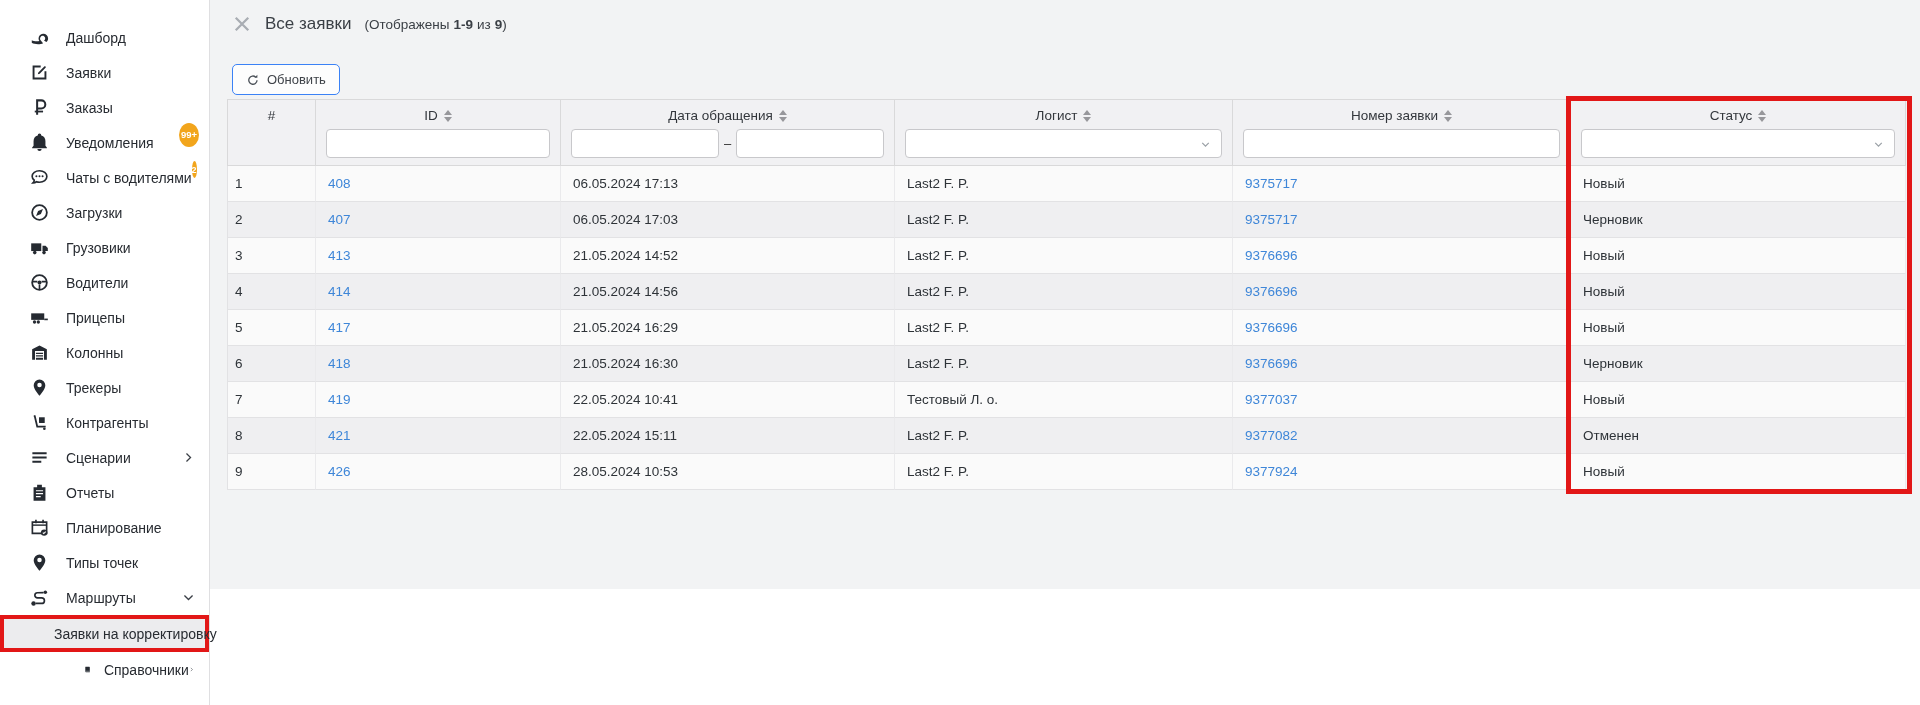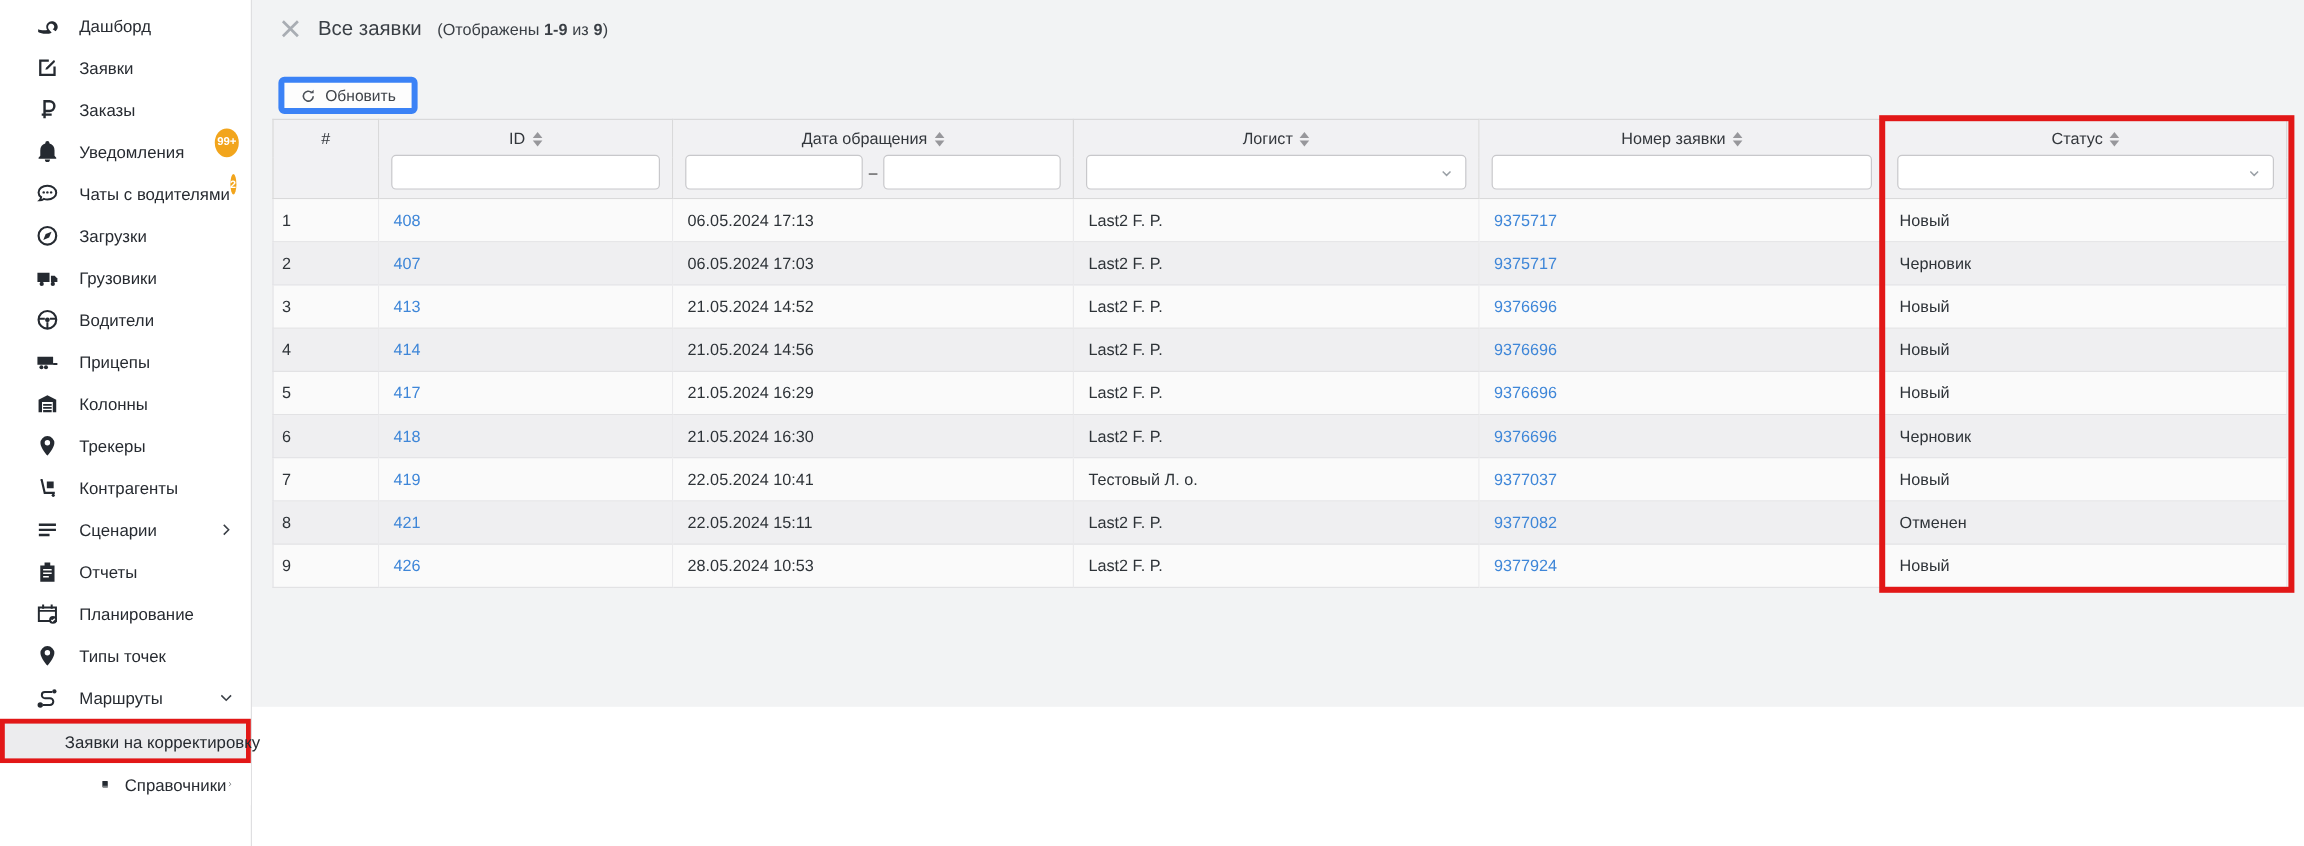--- a/index.html
+++ b/index.html
@@ -2,21 +2,21 @@
 <html><head>
 <meta charset="utf-8">
 <style>
   html,body{margin:0;padding:0}
   body{width:1920px;height:705px;overflow:hidden;background:#fff;
        font-family:"Liberation Sans","DejaVu Sans",sans-serif;-webkit-font-smoothing:antialiased}
   .app{display:flex;width:1920px;height:705px}
 
   
   .sidebar{width:210px;min-width:210px;height:705px;background:#fff;border-right:1px solid #dfdfe1;box-sizing:border-box}
-  #side-main{padding-top:4px}
+  #side-main{padding-top:20px}
   .side-item{height:35px;display:flex;align-items:center;padding:0 14px 0 30px;cursor:pointer;font-size:14px;color:#272b31}
   .side-item .icon{width:19px;height:19px;margin-right:17px;flex:none;display:flex}
   .icon svg{width:100%;height:100%;display:block}
   .label{white-space:nowrap}
   .badge{margin-left:auto;background:#f2a51c;color:#fff;font-weight:700;border-radius:50%;
          display:flex;align-items:center;justify-content:center;transform:translateY(-8px)}
   .badge.big{width:20px;height:24px;font-size:9.5px;margin-right:-4px}
   .badge.small{width:17px;height:17px;font-size:9px;margin-right:-1px}
   .chev{margin-left:auto;width:13px;height:13px;display:flex}
   .chev svg{width:100%;height:100%}
@@ -28,21 +28,21 @@
 
   
   .main{flex:1;position:relative;background:#f2f3f4;height:589px;overflow:hidden}
   .page-header{position:absolute;left:22px;top:14px;display:flex;align-items:center;gap:13px}
   .close{width:20px;height:20px;cursor:pointer;display:flex}
   .close svg{width:100%;height:100%}
   .title{font-size:17px;color:#3a3f45}
   .count{font-size:13.5px;color:#3a3f45;display:flex;gap:4px;align-items:center}
   .count b{font-weight:700}
   .refresh{position:absolute;left:22px;top:64px;height:31px;display:inline-flex;align-items:center;gap:7px;
-           padding:0 13px;background:#fdfdfd;border:5px solid #3b82f6;border-radius:5px;font-size:13px;color:#3f4349;
+           padding:0 13px;background:#fdfdfd;border:1px solid #3b82f6;border-radius:5px;font-size:13px;color:#3f4349;
            cursor:pointer;font-family:inherit}
   .r-icon{width:14px;height:14px;display:flex}
   .r-icon svg{width:100%;height:100%}
 
   
   .table{position:absolute;left:17px;top:99px;width:1679px}
   .t-row{display:grid;grid-template-columns:89px 245px 334px 338px 338px 335px}
   .hcell{display:flex;align-items:center;justify-content:center;gap:6px;height:32px;font-size:13.5px;color:#33373c;
          background:#f1f1f3;border-right:1px solid #d9d9da;border-top:1px solid #d9d9da;box-sizing:border-box}
   .hcell:first-child{border-left:1px solid #d9d9da}

